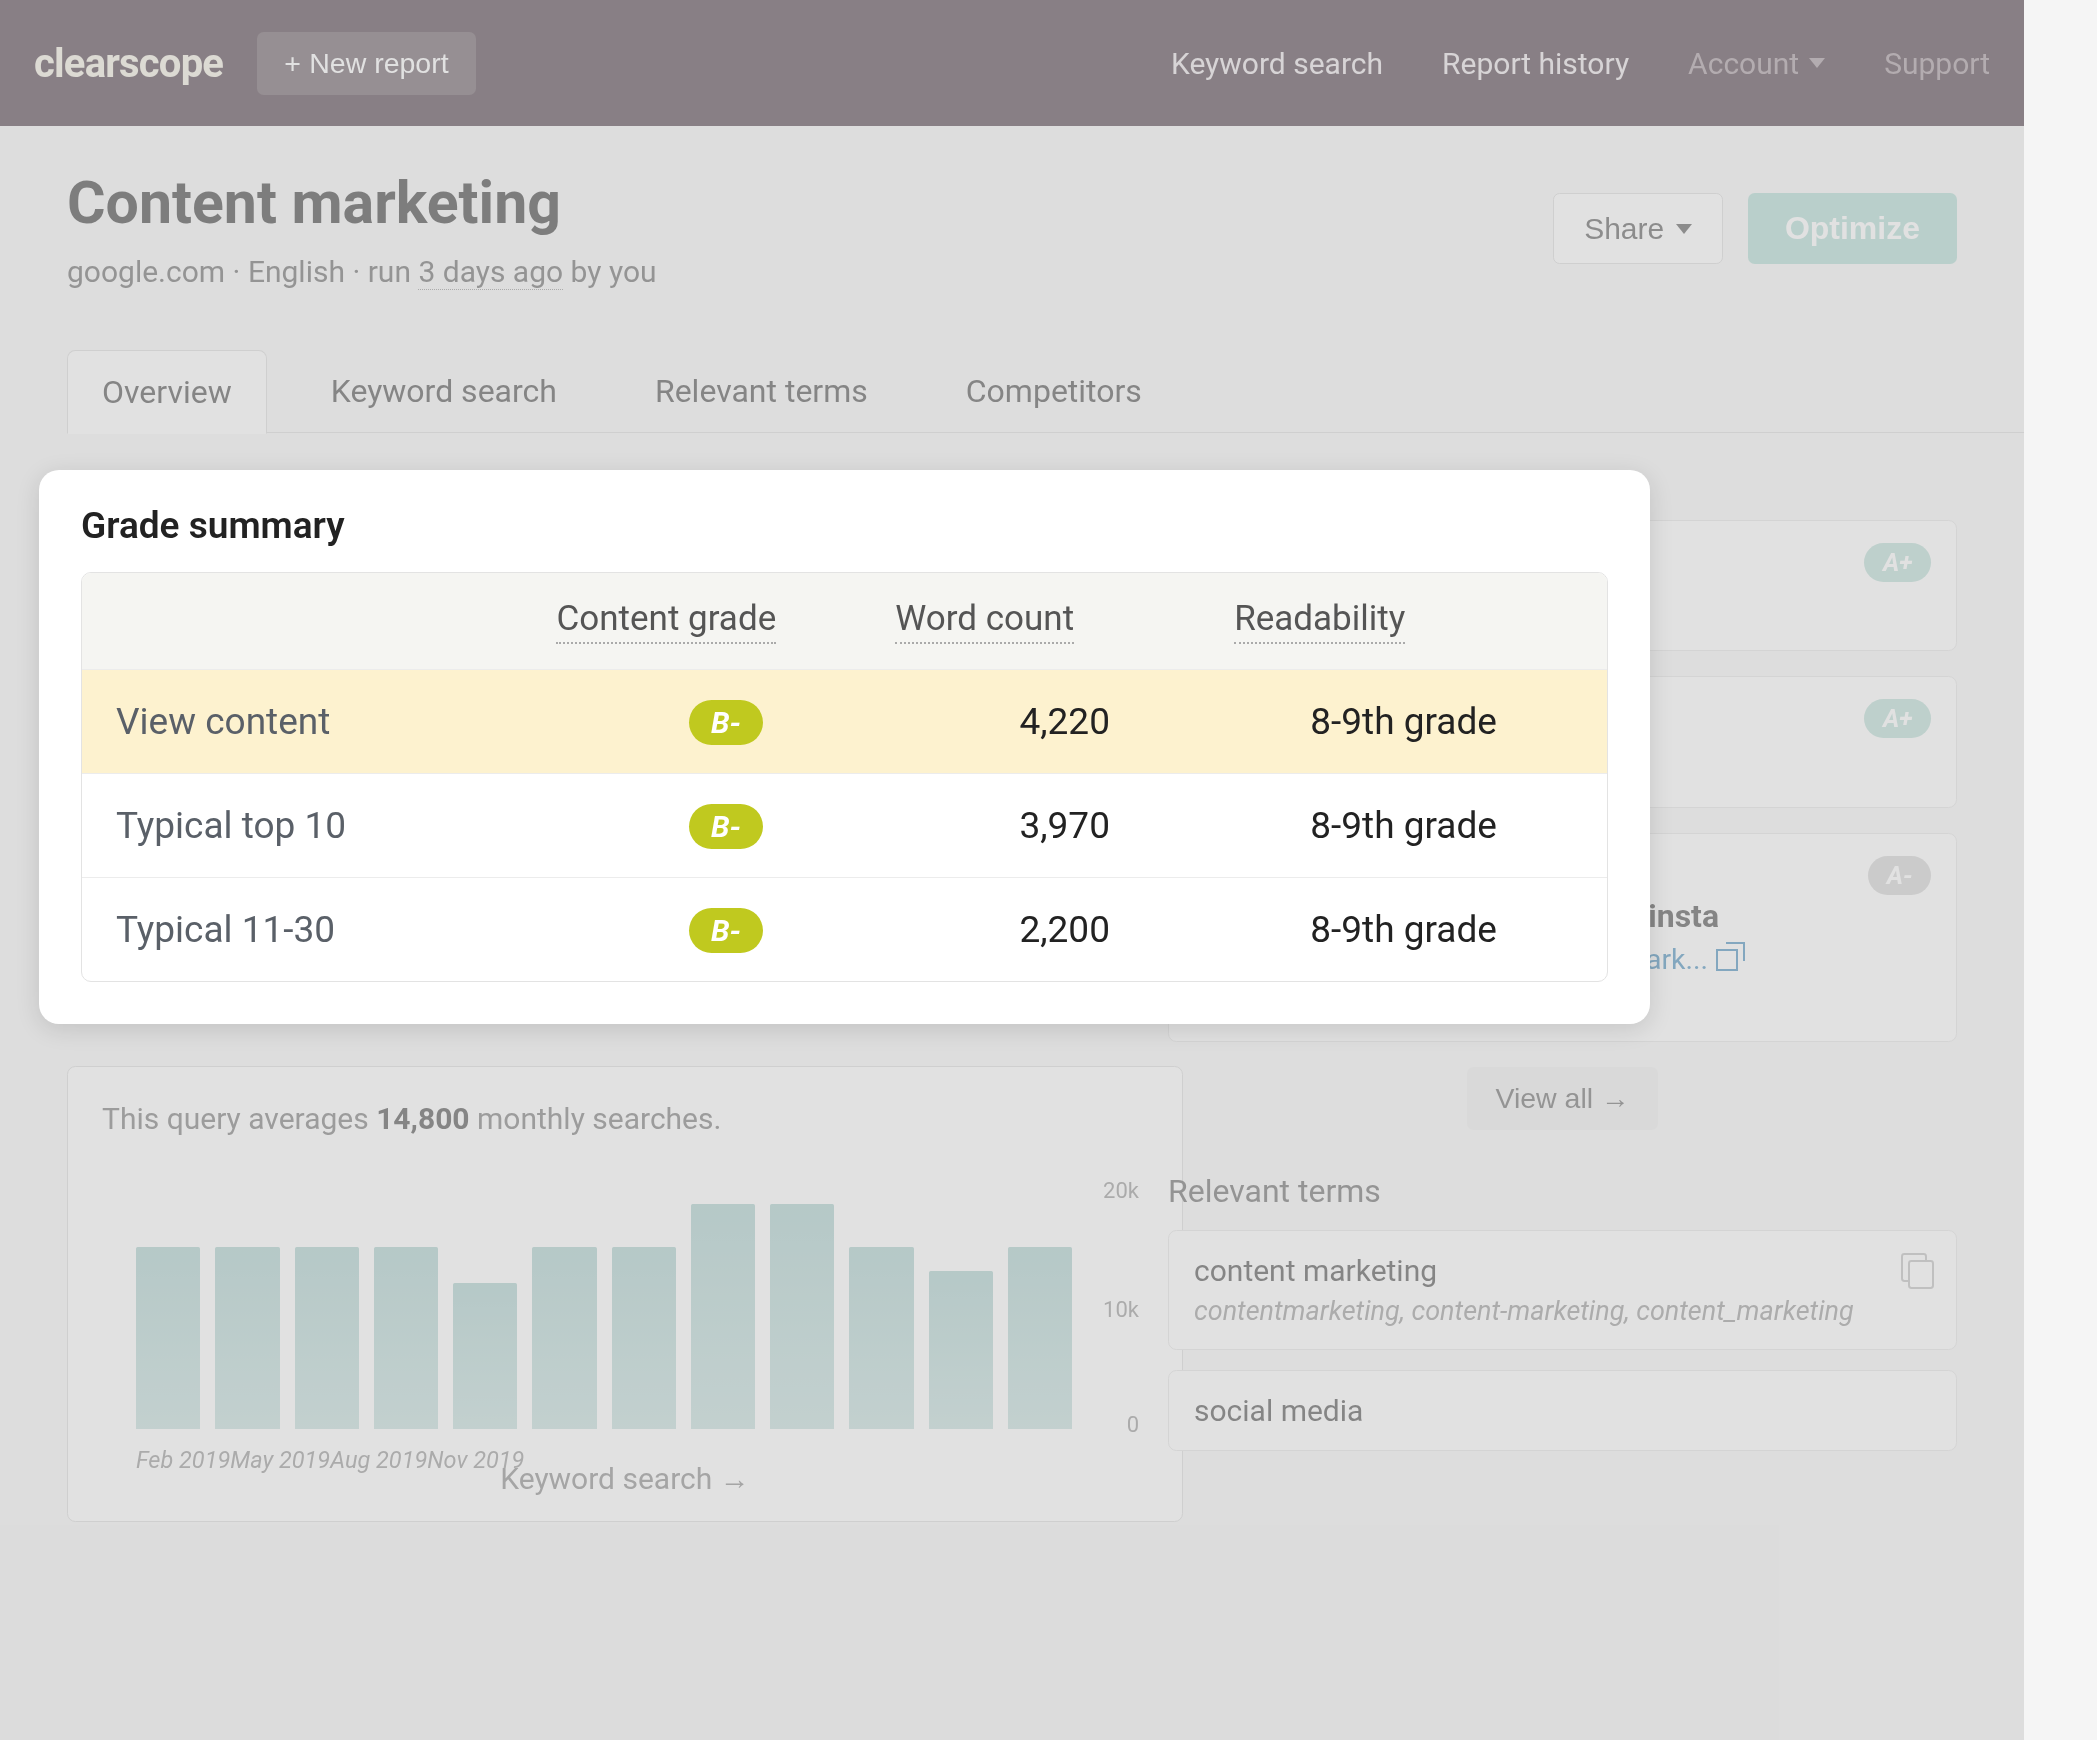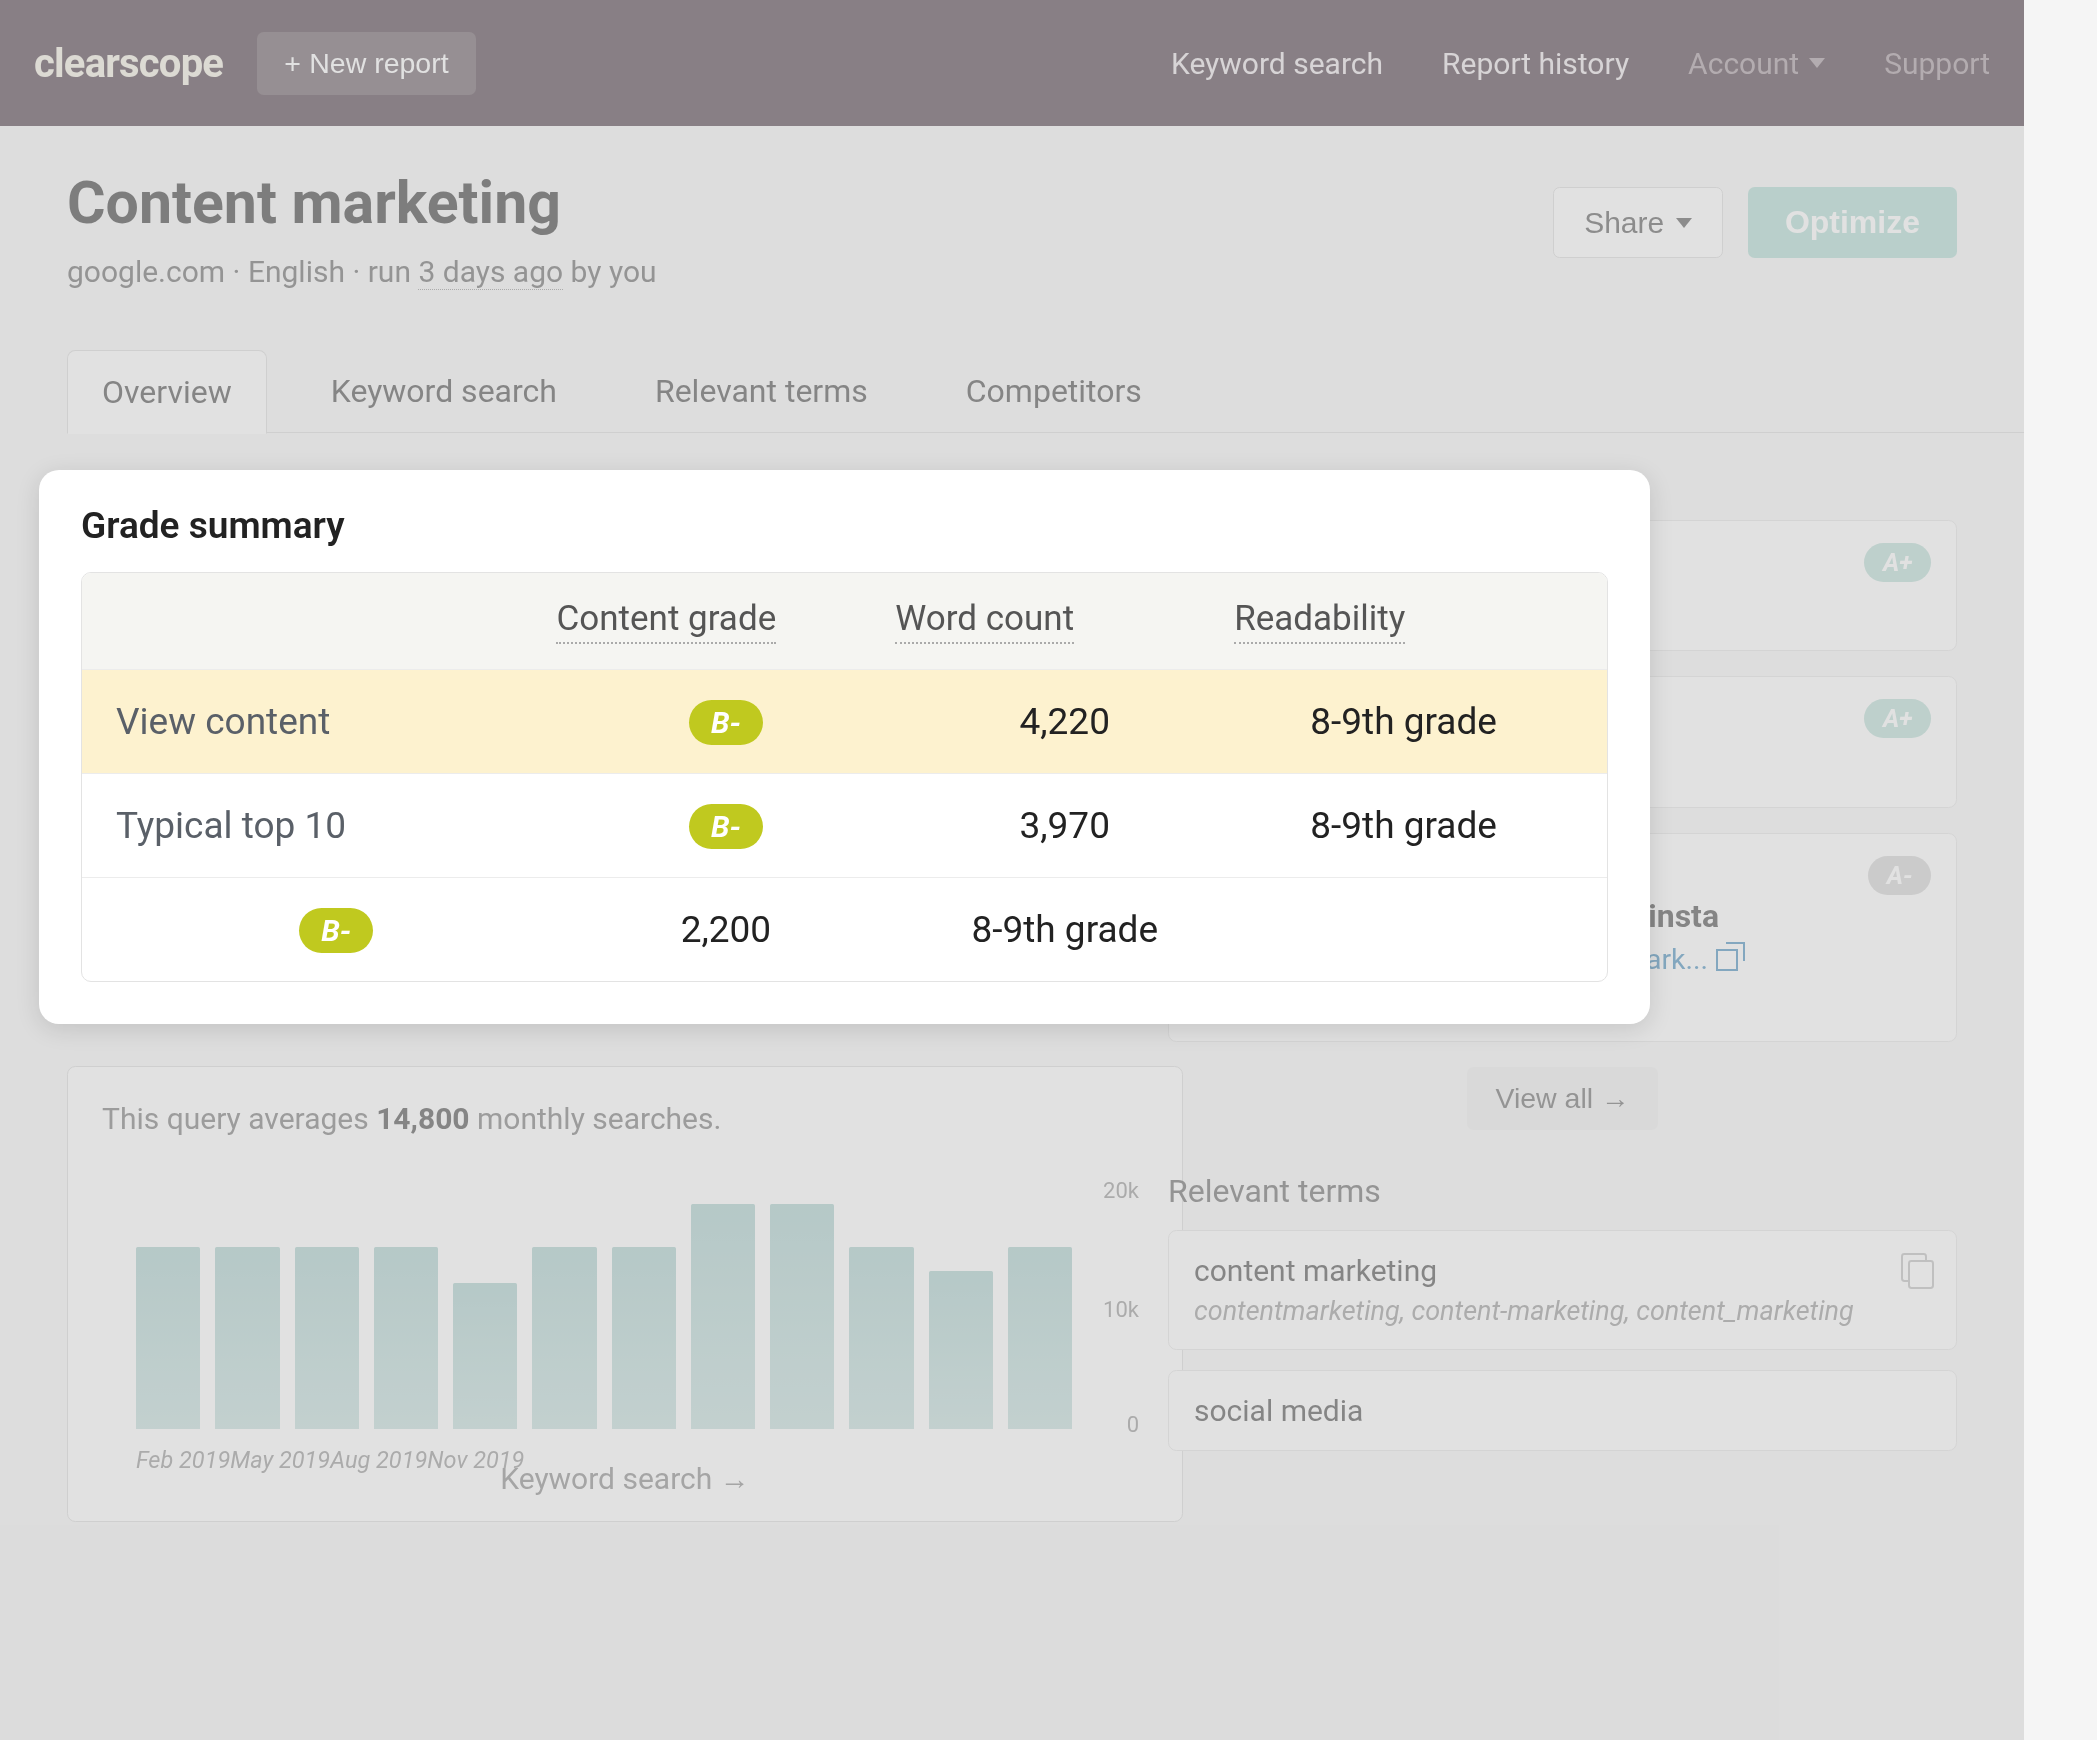--- a/index.html
+++ b/index.html
@@ -15,21 +15,21 @@
   .topnav-link { color:#e9e2e6; font-size:30px; margin-left:59px; cursor:pointer; display:flex; align-items:center; gap:10px; }
   .topnav-link.muted { color:#9a8a92; }
   .chev-down { width:0;height:0;border-left:8.4px solid transparent;border-right:8.4px solid transparent;border-top:10px solid currentColor; display:inline-block;}
 
   
   .header { padding:42px 67px 0 67px; }
   .page-title { font-size:59px; font-weight:700; color:#222; }
   .meta-line { margin-top:17px; font-size:30px; color:#555; }
   .meta-underline { border-bottom:1.7px dotted #888; }
 
-  .header-actions { position:absolute; top:187px; right:67px; display:flex; gap:25px; }
+  .header-actions { position:absolute; top:193px; right:67px; display:flex; gap:25px; }
   .share-btn { background:#fff; border:1.7px solid #d7d7d7; border-radius:6.7px; padding:17px 30px; font-size:30px; color:#444; display:flex; align-items:center; gap:11.7px; cursor:pointer;}
   .optimize-btn { background:#a7d8cf; border:none; border-radius:6.7px; padding:17px 37px; font-size:32px; font-weight:600; color:#fff; cursor:pointer;}
 
   
   .tabs { margin:59px 0 0 67px; display:flex; gap:30px; border-bottom:1.7px solid #d7d7d7; width:calc(100% - 67px);}
   .tab { font-size:32px; color:#333; padding:22px 34px; cursor:pointer; position:relative; top:1.7px;}
   .tab.active { background:#fff; border:1.7px solid #d7d7d7; border-bottom:1.7px solid #fff; border-radius:8.4px 8.4px 0 0;}
 
   
   .grade-card { position:relative; z-index:100; background:#fff; margin:0 auto; width:1611px; border-radius:20px; padding:34px 42px 42px 42px; box-shadow:0 5px 25px rgba(0,0,0,.12); position:absolute; top:470px; left:39px;}
@@ -213,20 +213,21 @@
             <div class="val">4,220</div>
             <div class="val">8-9th grade</div>
           </div>
           <div class="g-row">
             <div class="label">Typical top 10</div>
             <div class="val"><span class="badge">B-</span></div>
             <div class="val">3,970</div>
             <div class="val">8-9th grade</div>
           </div>
           <div class="g-row">
+            <div class="label">Typical 11-30</div>
             <div class="val"><span class="badge">B-</span></div>
             <div class="val">2,200</div>
             <div class="val">8-9th grade</div>
           </div>
         </div>
     </div>
   </div>
 
 </div>
 

